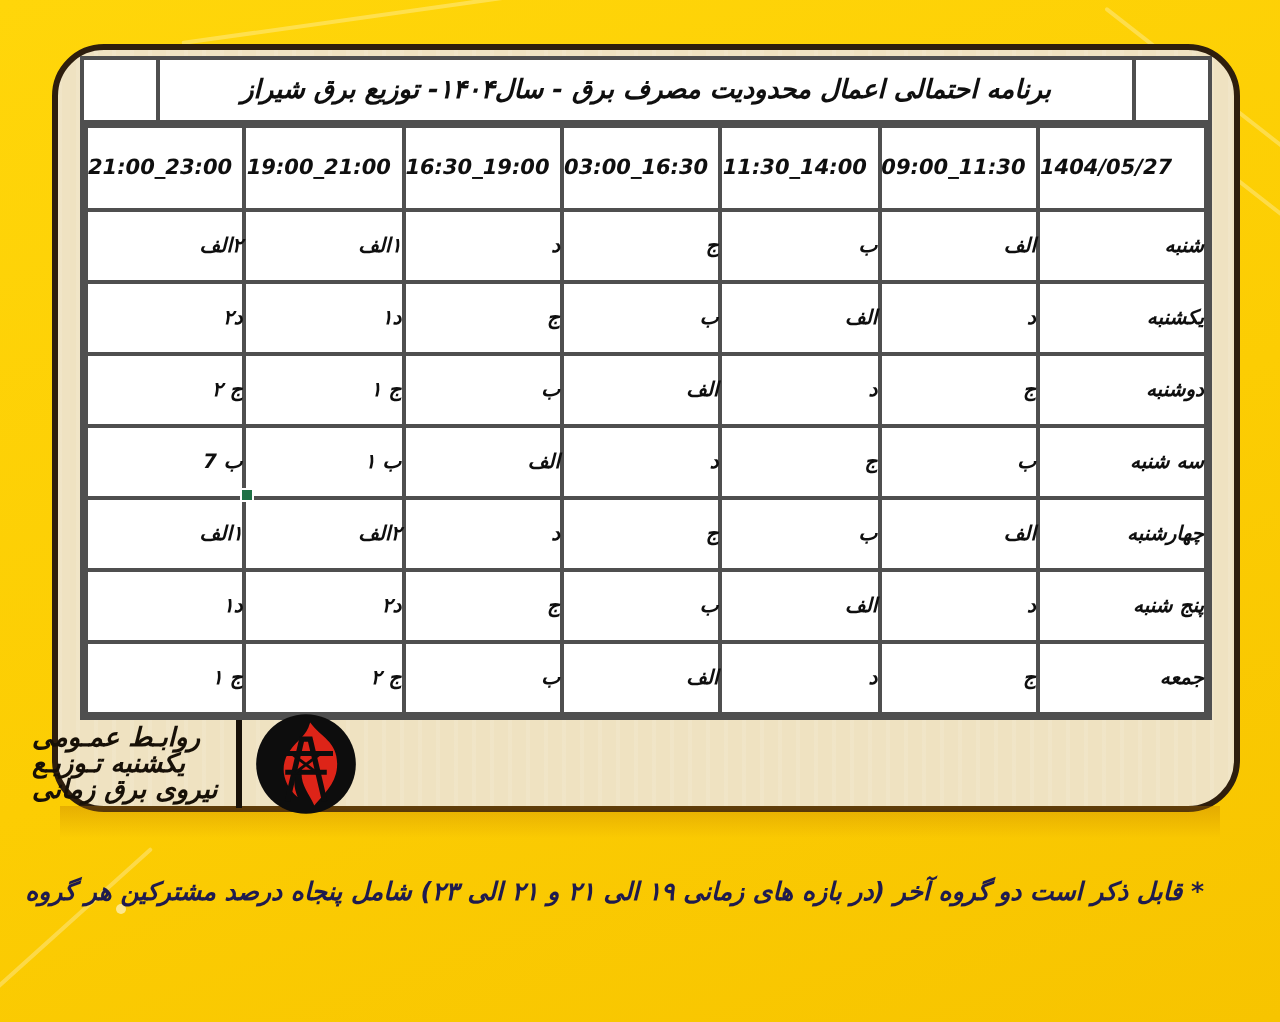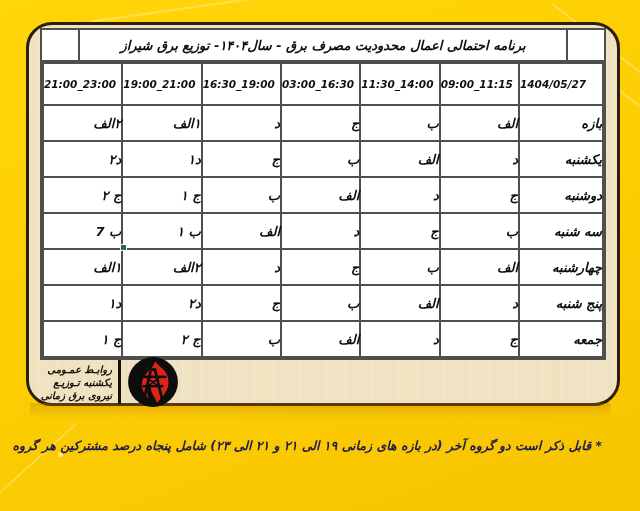--- a/index.html
+++ b/index.html
@@ -39,37 +39,37 @@
     display:flex; align-items:center; justify-content:center;
     font-size:13px; font-weight:bold; color:#0F0F0F; white-space:nowrap;
   }
   table.sched{width:100%; border-collapse:collapse; table-layout:fixed;}
   table.sched td{
     border:2px solid #4F4F4F; vertical-align:middle;
     font-weight:bold; color:#0F0F0F; padding:0; position:relative;
   }
   col.col-day{width:84px;}
   tr.header-row td{height:40px; font-size:10.5px;}
-  tr.data-row td{height:34px; font-size:13px;}
+  tr.data-row td{height:34px; font-size:10px;}
   td.c-day{font-size:12px;}
   .ltr{direction:ltr; unicode-bidi:isolate;}
   td.selected{border:2px solid #1E7145;margin-top:16px;}
   td.selected::after{
     content:""; position:absolute; left:-3px; bottom:-3px; width:5px; height:5px;
     background:#1E7145; border:1px solid #ffffff;
   }
 
   
   .logo-block{
     position:absolute; left:16px; top:353px; height:58px;
     display:flex; align-items:center; direction:ltr;
   }
   .logo-text{
-    width:96px; text-align:right; font-weight:bold; color:#171007;
-    font-size:10px; line-height:13px; white-space:nowrap;
+    width:96px; font-weight:bold; color:#171007;
+    font-size:13px; line-height:13px; white-space:nowrap;
   }
   .logo-bar{width:3px; height:44px; background:#171007; margin:0 5px 0 6px;}
   .logo-emblem{width:54px; height:54px;}
 
   
   .footer{
     position:absolute; left:30px; top:430px; width:572px;
     direction:rtl; text-align:right;
     font-size:12.5px; font-weight:bold; color:#1F1B4E; line-height:31px;
     white-space:nowrap;
@@ -104,30 +104,30 @@
           <col>
           <col>
           <col>
           <col>
           <col>
           <col>
       </colgroup>
       <tbody>
           <tr class="header-row">
         <td class="c-day ltr">1404/05/27</td>
-        <td class="ltr">09:00_11:15</td>
+        <td class="ltr">09:00_11:30</td>
         <td class="ltr">11:30_14:00</td>
         <td class="ltr">03:00_16:30</td>
         <td class="ltr">16:30_19:00</td>
         <td class="ltr">19:00_21:00</td>
         <td class="ltr">21:00_23:00</td>
       </tr>
 
       <tr class="data-row">
-        <td class="c-day">بازه</td>
+        <td class="c-day">شنبه</td>
         <td>الف</td>
         <td>ب</td>
         <td>ج</td>
         <td>د</td>
         <td>۱الف</td>
         <td>۲الف</td>
       </tr>
       <tr class="data-row">
         <td class="c-day">یکشنبه</td>
         <td>د</td>

